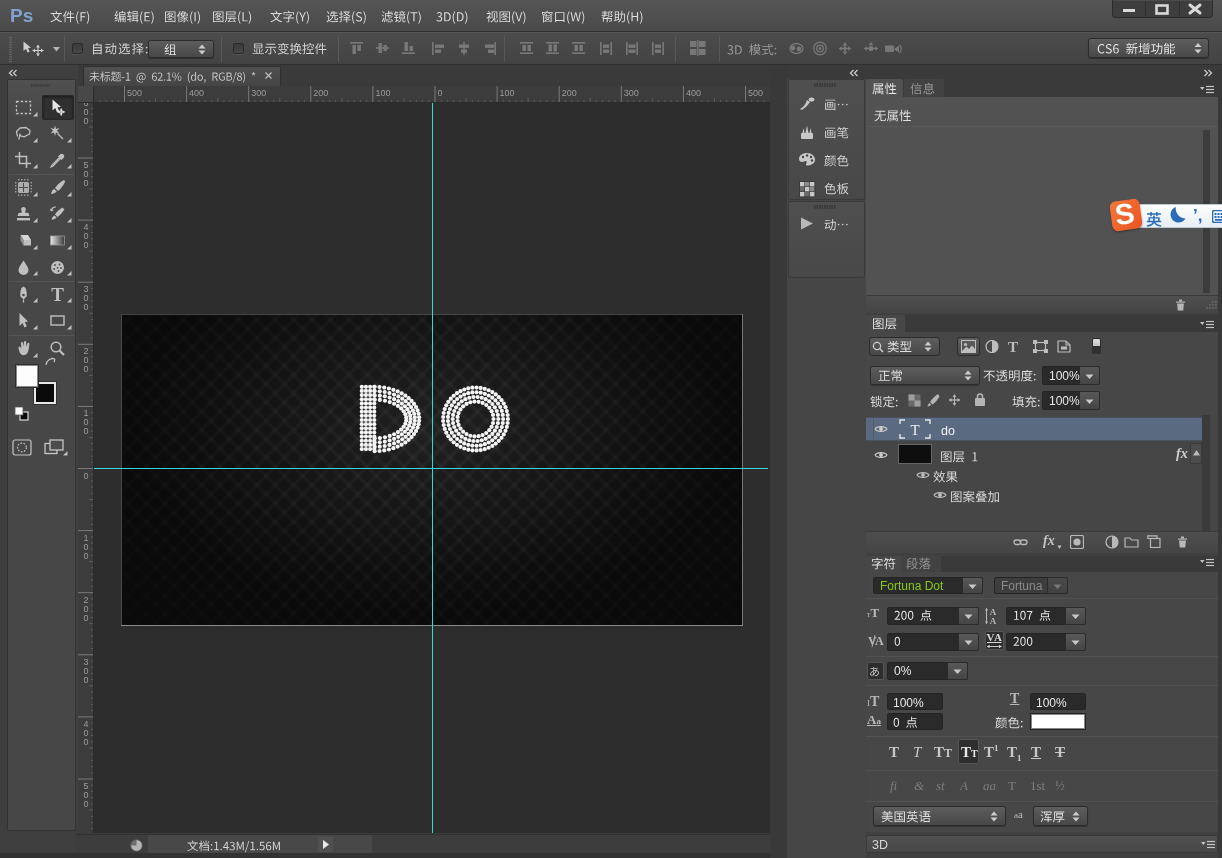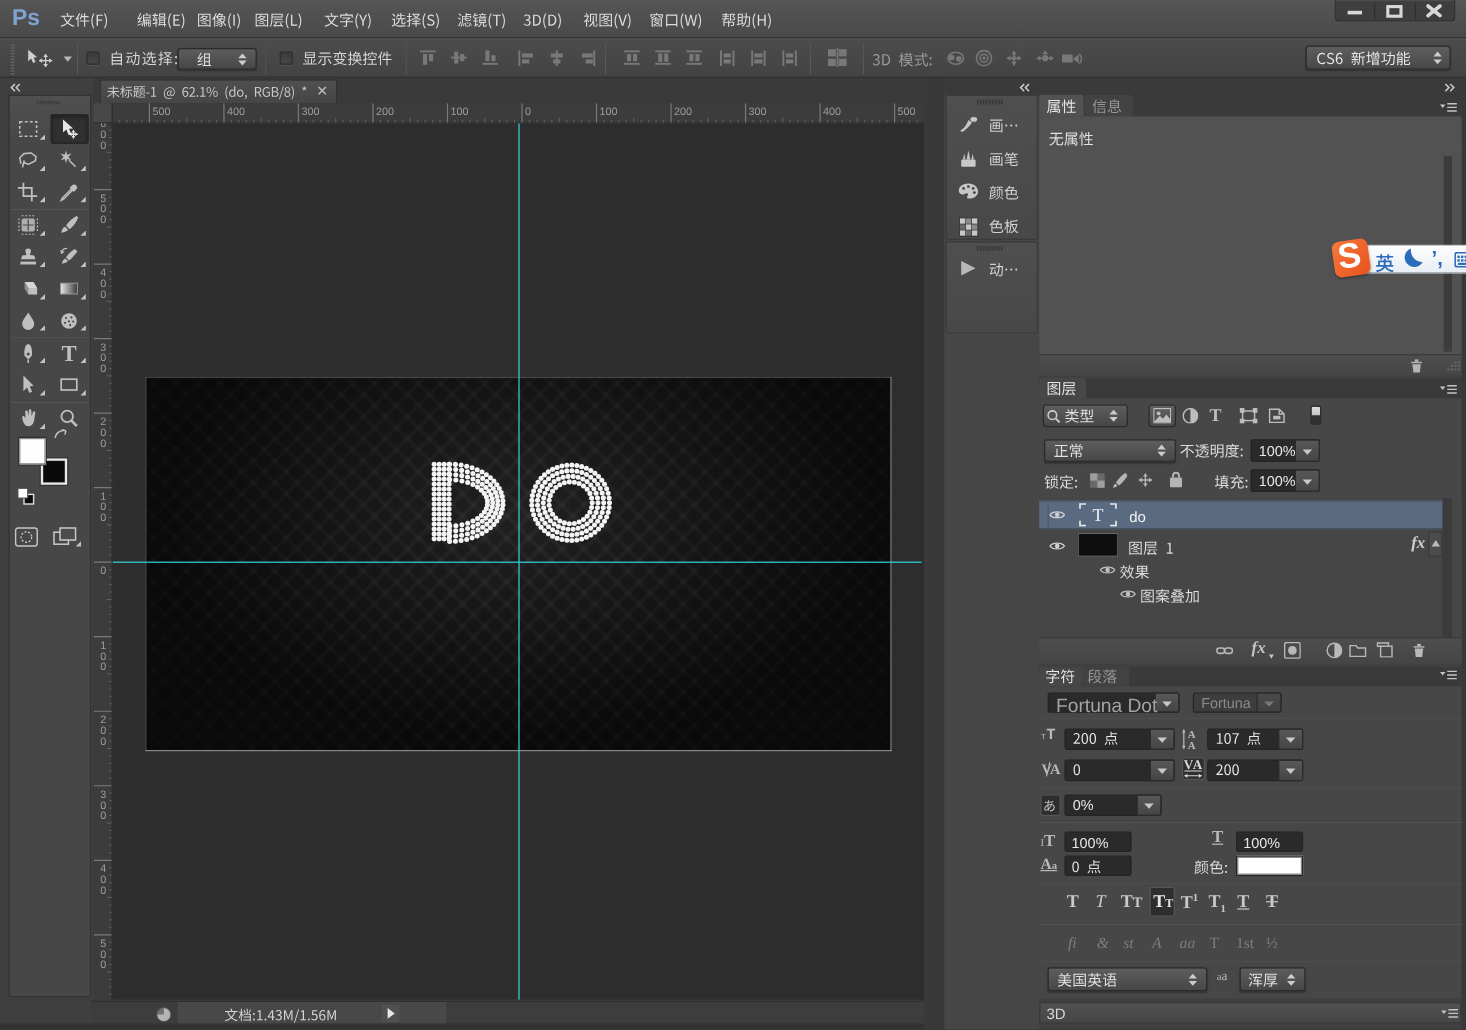--- a/index.html
+++ b/index.html
@@ -1752,29 +1752,29 @@
         <line x1="7" y1="1.5" x2="15" y2="1.5"></line>
         <line x1="7" y1="4.5" x2="15" y2="4.5"></line>
         <line x1="7" y1="7.5" x2="15" y2="7.5"></line>
       </g>
     </svg>
 <div style="position:absolute;left:873px;top:577px;width:110px;height:17px;background:#2a2a2a;border:1px solid #242424;border-radius:2px"></div>
 <div style="position:absolute;left:962px;top:577px;width:21px;height:17px;background:linear-gradient(#585858,#454545);border:1px solid #2b2b2b;border-radius:0 2px 2px 0;box-sizing:border-box"></div>
 <svg style="position:absolute;left:968px;top:583.5px;" width="9" height="6" viewBox="0 0 9 6">
       <path d="M4.5 5 L8.5 0.5 L0.5 0.5 Z" fill="#c8c8c8"></path>
     </svg>
-<div style="position:absolute;left:880px;top:578.5px;font-size:16px;color:#a3a3a3;white-space:pre;font-weight:normal">Fortuna Dot</div>
+<div style="position:absolute;left:880px;top:578.5px;font-size:12px;color:#84cc16;white-space:pre;font-weight:normal">Fortuna Dot</div>
 <div style="position:absolute;left:994px;top:577px;width:74px;height:17px;background:#3d3d3d;border:1px solid #242424;border-radius:2px"></div>
 <div style="position:absolute;left:1047px;top:577px;width:21px;height:17px;background:linear-gradient(#4a4a4a,#424242);border:1px solid #2b2b2b;border-radius:0 2px 2px 0;box-sizing:border-box"></div>
 <svg style="position:absolute;left:1053px;top:583.5px;" width="9" height="6" viewBox="0 0 9 6">
       <path d="M4.5 5 L8.5 0.5 L0.5 0.5 Z" fill="#787878"></path>
     </svg>
 <div style="position:absolute;left:1001px;top:578.5px;font-size:12px;color:#8a8a8a;white-space:pre;font-weight:normal">Fortuna</div>
 <div style="position:absolute;left:866px;top:598px;width:352px;height:1px;background:#404040;border-bottom:1px solid #525252"></div>
-<div style="position:absolute;left:867px;top:605px;font-size:11px;color:#b9b9b9;font-family:Liberation Mono, monospace"><span style="font-size:8px">т</span><span style="font-size:13px;font-weight:bold">T</span></div>
+<div style="position:absolute;left:867px;top:605px;font-size:11px;color:#b9b9b9;font-family:Liberation Serif, serif"><span style="font-size:8px">т</span><span style="font-size:13px;font-weight:bold">T</span></div>
 <div style="position:absolute;left:887px;top:607px;width:92px;height:18px;background:#2a2a2a;border:1px solid #242424;border-radius:2px"></div>
 <div style="position:absolute;left:958px;top:607px;width:21px;height:18px;background:linear-gradient(#585858,#454545);border:1px solid #2b2b2b;border-radius:0 2px 2px 0;box-sizing:border-box"></div>
 <svg style="position:absolute;left:964px;top:614px;" width="9" height="6" viewBox="0 0 9 6">
       <path d="M4.5 5 L8.5 0.5 L0.5 0.5 Z" fill="#c8c8c8"></path>
     </svg>
 <svg style="position:absolute;left:894.0px;top:606.2px;overflow:visible" width="38" height="17">
       <g fill="#e8e8e8" transform="translate(0,13.80)">
         <use href="#g54" transform="translate(0.00,0) scale(0.01200,-0.01200)"></use>
         <use href="#g101" transform="translate(6.66,0) scale(0.01200,-0.01200)"></use>
         <use href="#g101" transform="translate(13.32,0) scale(0.01200,-0.01200)"></use>

